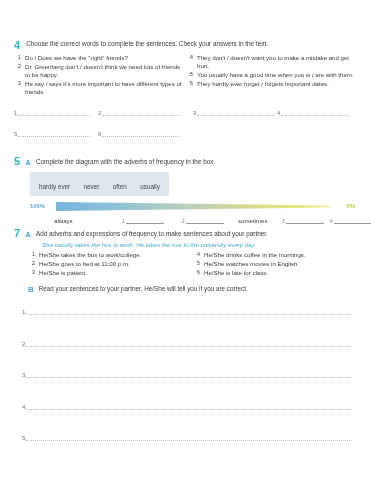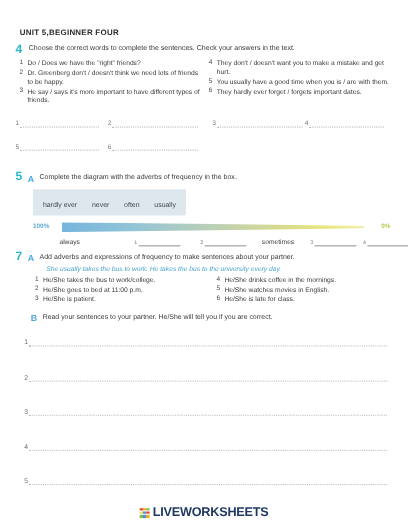--- a/index.html
+++ b/index.html
@@ -115,21 +115,20 @@
   .logo-grid i{display:block;}
   .logo-text{
     font-size:11.5px;font-weight:bold;letter-spacing:-.2px;color:#1f3864;
   }
 </style>
 </head>
 <body>
 
 <div class="page">
 
-  <div class="doc-title">UNIT 5,BEGINNER FOUR</div>
 
   <div id="ex4">
     <div class="head">
       <span class="ex-num">4</span>
       <span class="ex-instr">Choose the correct words to complete the sentences. Check your answers in the text.</span>
     </div>
     <div class="cols">
       <div class="col">
         <div class="item">
           <span class="n">1</span>
@@ -296,28 +295,14 @@
     <div class="lrow">
       <span class="n">4</span>
       <span class="dots"></span>
     </div>
     <div class="lrow">
       <span class="n">5</span>
       <span class="dots"></span>
     </div>
   </div>
 
-  <div class="footer">
-    <span class="logo-grid">
-      <i style="background:#e8443a"></i>
-        <i style="background:#f5a623"></i>
-        <i style="background:#7ac143"></i>
-      <i style="background:#f5d742"></i>
-        <i style="background:#4a90d9"></i>
-        <i style="background:#e8443a"></i>
-      <i style="background:#7ac143"></i>
-        <i style="background:#4a90d9"></i>
-        <i style="background:#f5a623"></i>
-    </span>
-    <span class="logo-text">LIVEWORKSHEETS</span>
-  </div>
 
 </div>
 
 </body></html>

